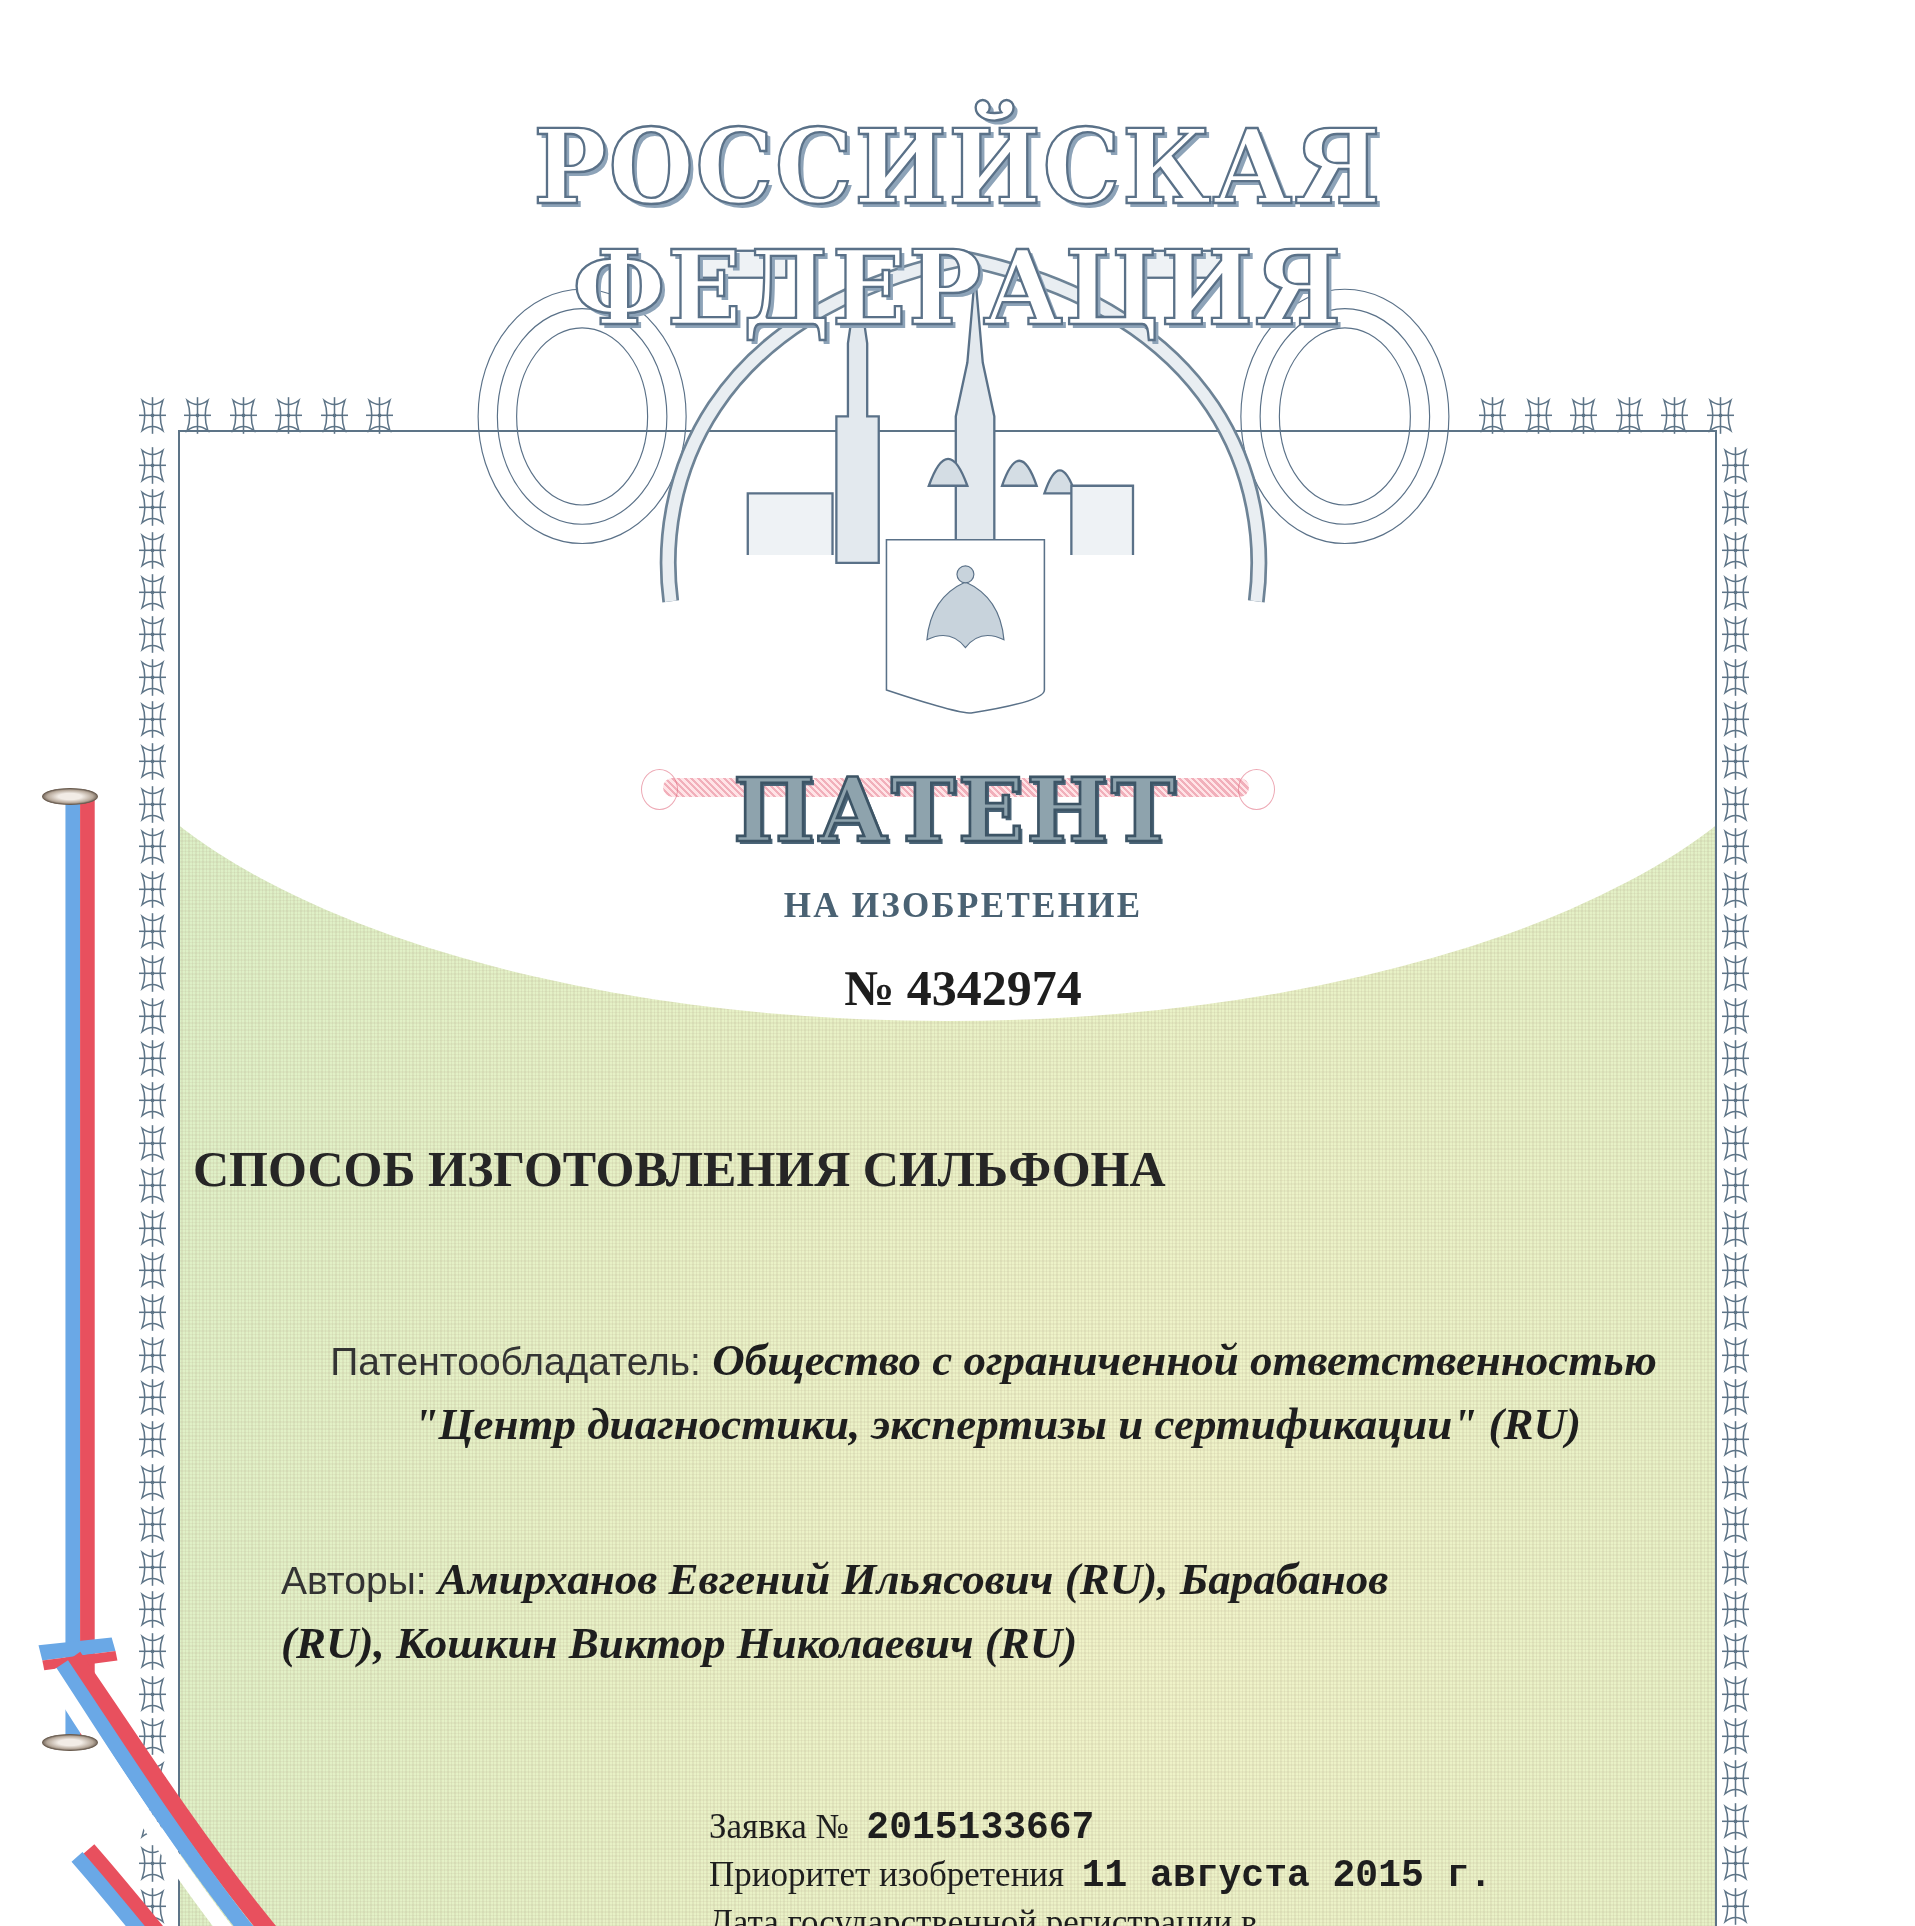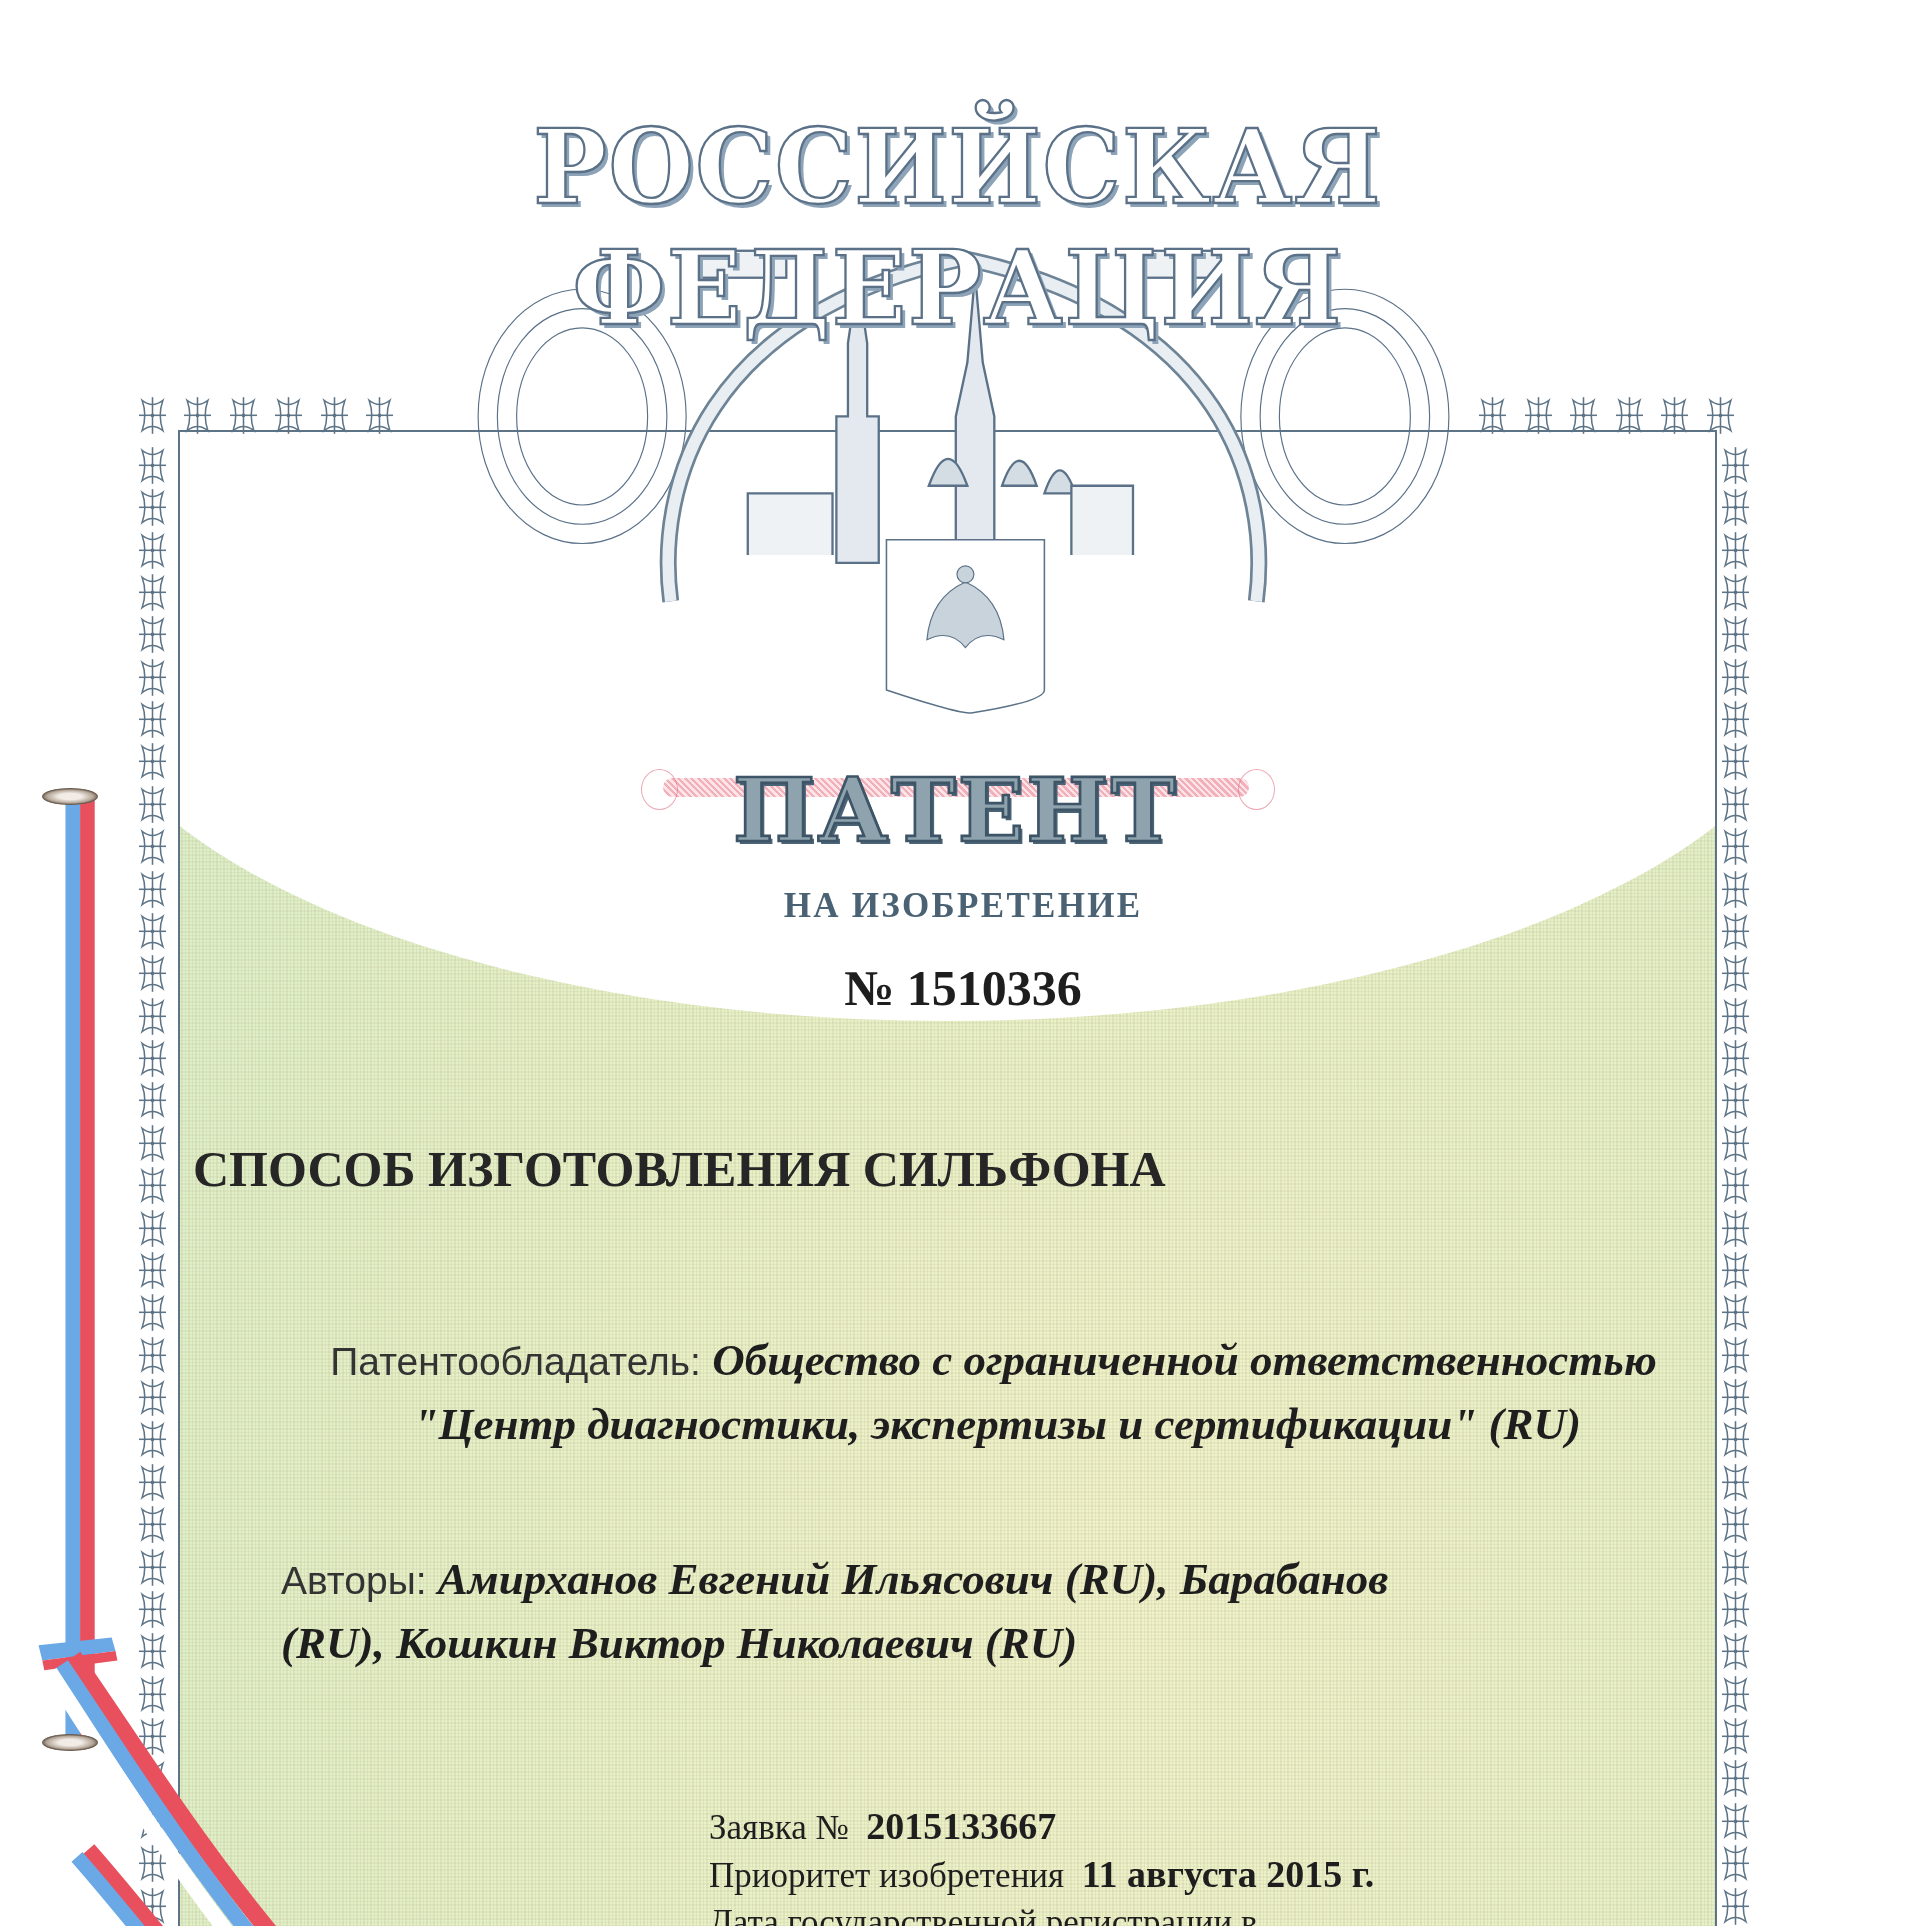--- a/index.html
+++ b/index.html
@@ -29,21 +29,21 @@
   #patent-rosette-l { left:641px; } #patent-rosette-r { left:1238px; }
   #subtitle { left:578px; top:886px; width:770px; text-align:center; font-size:35px; color:#4a6273; letter-spacing:2.3px; font-weight:bold; }
   #patent-number { left:578px; top:959px; width:770px; text-align:center; font-size:50px; font-weight:bold; color:#1e1e1e; }
   #invention-title { left:193px; top:1140px; width:1502px; font-size:50px; font-weight:bold; color:#262626; }
   .para { font-size:45px; line-height:62px; }
   .label { font-size:39px; font-family:"Liberation Sans", sans-serif; color:#333; }
   .bi { font-style:italic; font-weight:bold; }
   #holder { left:281px; top:1329px; width:1425px;text-align:center; }
   #authors { left:281px; top:1548px; width:1425px; }
   #app-block { left:709px; top:1803px; width:847px; font-size:35px; line-height:47px; }
-  #app-block b { font-size:38px; }
+  #app-block b { font-size:38px;font-family:Liberation Mono, monospace; }
   
   #emblem { left:455px; top:216px; width:1017px; height:501px; }
   
   #ribbon { left:0; top:732px; width:693px; height:1734px; }
   .grommet { width:54px; height:15.4px; border-radius:50%; background:radial-gradient(ellipse, #f2ece6 30%, #b6a89a 60%, #4a3f36 80%); border:1.5px solid #6b5d50; }
 </style>
 </head>
 <body>
 
 <div id="bg-green" class="abs"></div>
@@ -742,21 +742,21 @@
     <circle cx="1325" cy="930" r="22" fill="#c8d3dc" stroke-width="3"></circle>
   </g>
 </svg>
 
 <div id="rf-title" class="abs">РОССИЙСКАЯ ФЕДЕРАЦИЯ</div>
 <div id="patent-band" class="abs"></div>
 <div id="patent-rosette-l" class="abs"></div>
 <div id="patent-rosette-r" class="abs"></div>
 <div id="patent-title" class="abs">ПАТЕНТ</div>
 <div id="subtitle" class="abs">НА ИЗОБРЕТЕНИЕ</div>
-<div id="patent-number" class="abs">№ 1510336</div>
+<div id="patent-number" class="abs">№ 4342974</div>
 
 <div id="invention-title" class="abs">СПОСОБ ИЗГОТОВЛЕНИЯ СИЛЬФОНА</div>
 
 <div id="holder" class="abs para">
   <div style="padding-left:0;"><span class="label">Патентообладатель:</span> <span class="bi">Общество с ограниченной ответственностью</span></div>
   <div style="padding-left:7.7px;"><span class="bi">"Центр диагностики, экспертизы и сертификации" (RU)</span></div>
 </div>
 
 <div id="authors" class="abs para">
   <div><span class="label">Авторы:</span> <span class="bi">Амирханов Евгений Ильясович (RU), Барабанов</span></div>

